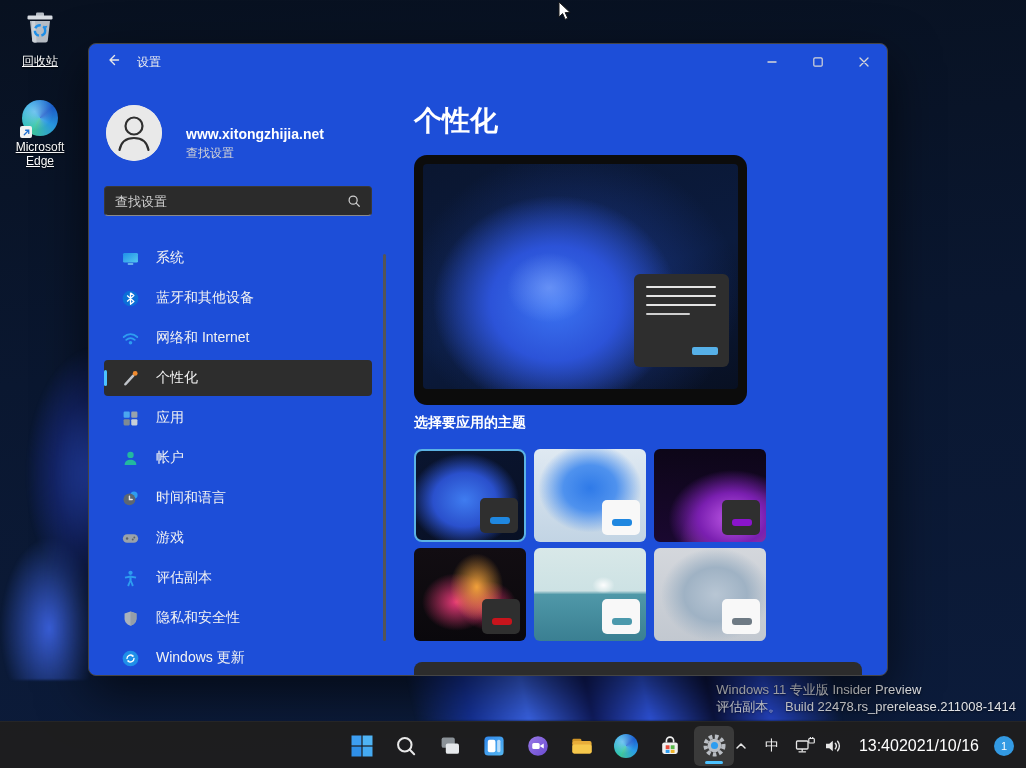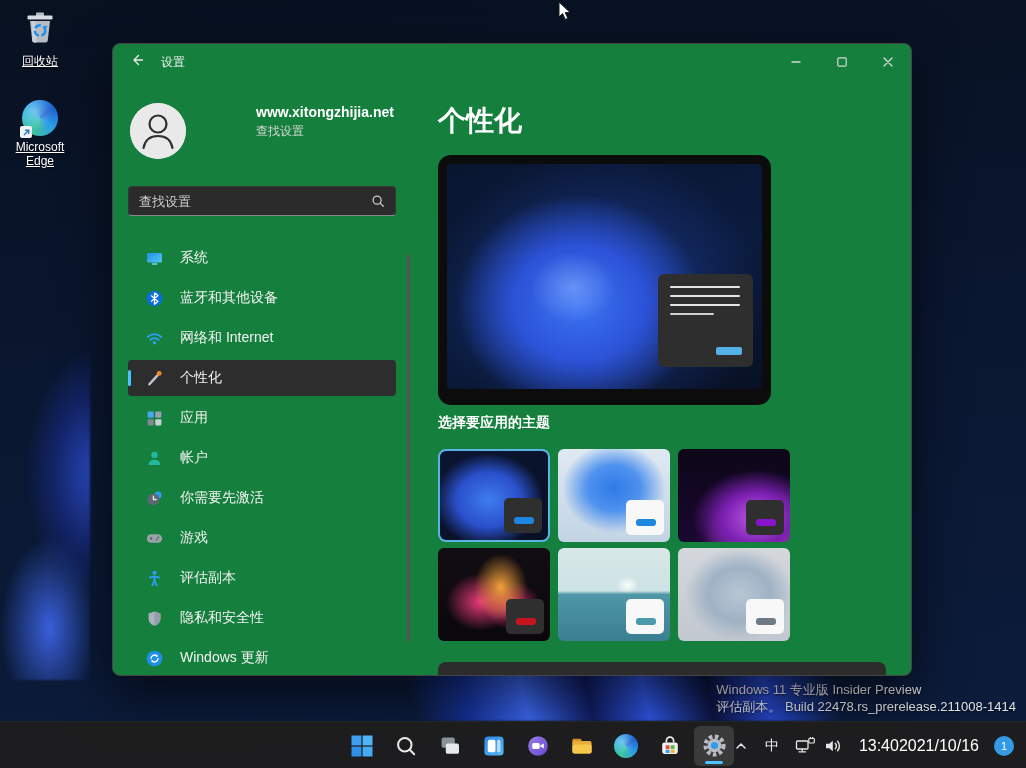--- a/index.html
+++ b/index.html
@@ -31,32 +31,32 @@
     border-radius:2px; display:flex; align-items:center; justify-content:center; }
 
   
   .cursor { position:absolute; left:558px; top:2px; z-index:60; pointer-events:none; }
 
   
   .watermark { position:absolute; right:10px; bottom:53px; text-align:left; font-size:13px; line-height:17px;
     color:rgba(255,255,255,.88); text-shadow:0 1px 2px rgba(0,0,0,.6); z-index:5; }
 
   
-  .win { position:absolute; left:88px; top:43px; width:800px; height:633px; background:#15803d;
+  .win { position:absolute; left:88px; top:43px; width:800px; height:633px; background:#1d4ed8;
     border:1px solid #454545; border-radius:8px; overflow:hidden; z-index:10;
-    box-shadow:0 18px 50px rgba(0,0,0,.6);margin-left:24px; }
+    box-shadow:0 18px 50px rgba(0,0,0,.6); }
   .titlebar { position:absolute; left:0; top:0; right:0; height:36px; display:flex; align-items:center; }
   .back-btn { width:32px; height:26px; margin-left:8px; display:flex; align-items:center; justify-content:center;
     border-radius:4px; }
   .win-title { font-size:12px; color:#f0f0f0; margin-left:8px; }
   .caption-btns { position:absolute; right:0; top:0; display:flex; }
   .cap-btn { width:46px; height:36px; display:flex; align-items:center; justify-content:center; }
 
   
-  .account { position:absolute; left:17px; top:59px; width:270px; height:58px; display:flex; align-items:flex-start;gap:46px; }
+  .account { position:absolute; left:17px; top:59px; width:270px; height:58px; display:flex; align-items:flex-end; }
   .avatar { width:56px; height:56px; border-radius:50%; background:#e9e9e9; overflow:hidden; flex:0 0 auto; }
   .acct-text { margin-left:24px; }
   .acct-name { font-size:14px; font-weight:bold; color:#fff; line-height:18px; }
   .acct-type { font-size:12px; color:#d6d6d6; line-height:16px; margin-top:2px; }
 
   
   .searchbox { position:absolute; left:15px; top:142px; width:268px; height:30px; background:#2b2b2b;
     border:1px solid #383838; border-bottom:1px solid #8a8a8a; border-radius:4px; display:flex; align-items:center; }
   .searchbox input { flex:1; background:transparent; border:none; outline:none; color:#e8e8e8; font-size:13px;
     padding:0 10px; font-family:inherit; }
@@ -294,21 +294,21 @@
       <span class="nav-lbl">帐户</span>
     </div>
     <div class="nav-item">
       <span class="nav-ico">
         <svg width="17" height="17" viewBox="0 0 16 16">
             <circle cx="11.3" cy="4.7" r="3.4" fill="#2e9df0"></circle>
             <circle cx="7" cy="8.8" r="5.6" fill="#5d6772"></circle>
             <path d="M7 5.8 v3.2 h2.6" fill="none" stroke="#e8e8e8" stroke-width="1.3" stroke-linecap="round"></path>
           </svg>
       </span>
-      <span class="nav-lbl">你需要先激活</span>
+      <span class="nav-lbl">时间和语言</span>
     </div>
     <div class="nav-item">
       <span class="nav-ico">
         <svg width="17" height="17" viewBox="0 0 20 14">
             <rect x="1" y="2" width="18" height="10" rx="5" fill="#9aa2aa"></rect>
             <circle cx="6" cy="7" r="1.4" fill="#5a6168"></circle>
             <circle cx="14.5" cy="5.8" r="1.1" fill="#5a6168"></circle>
             <circle cx="12.6" cy="8.2" r="1.1" fill="#5a6168"></circle>
           </svg>
       </span>

